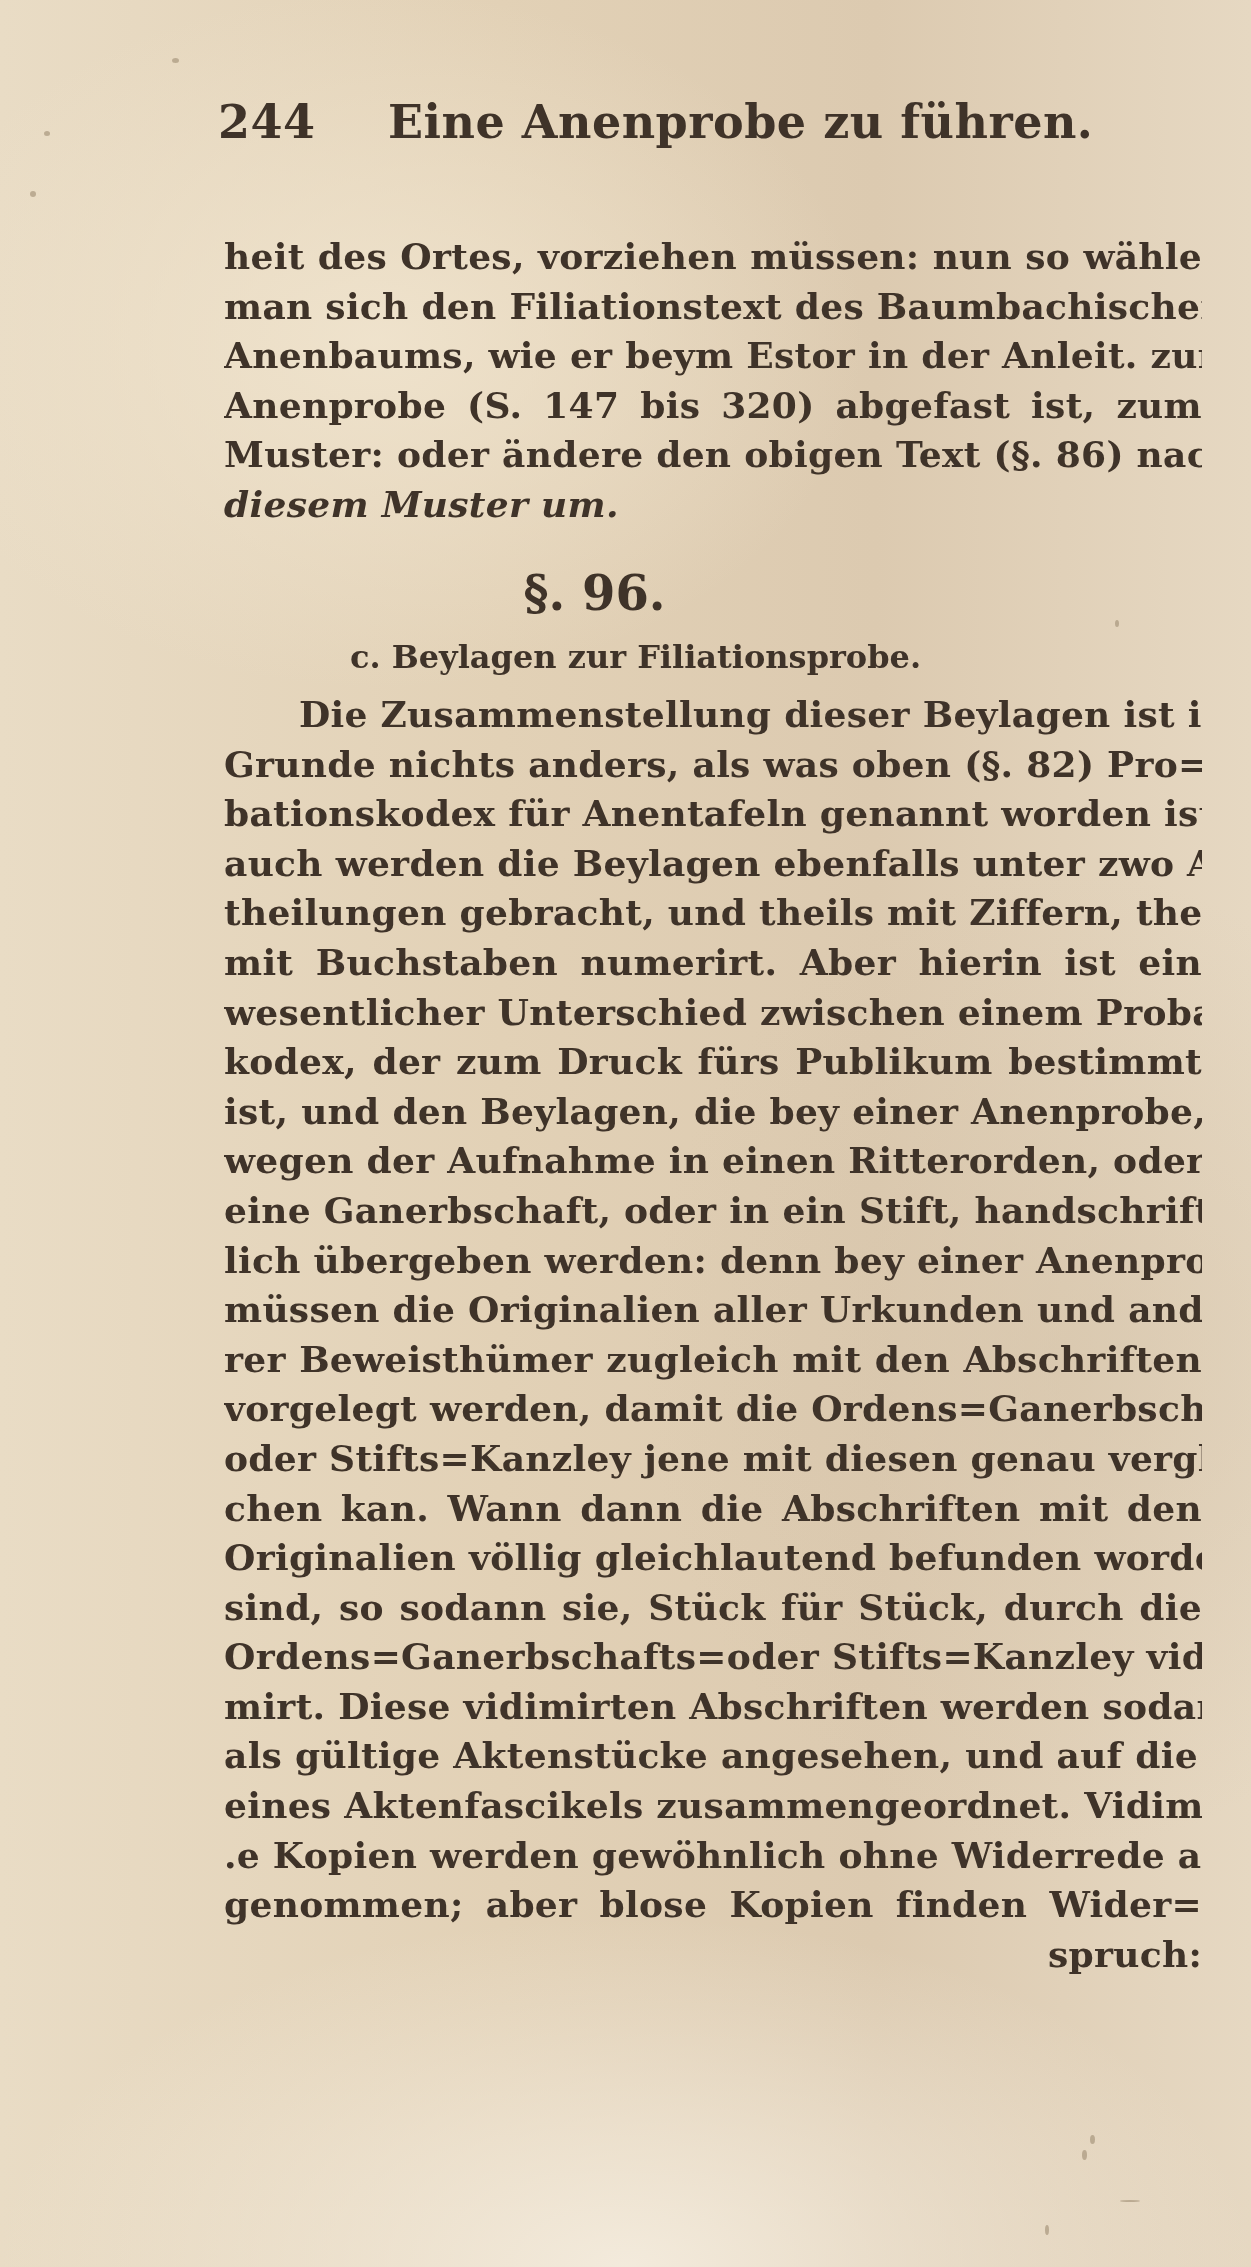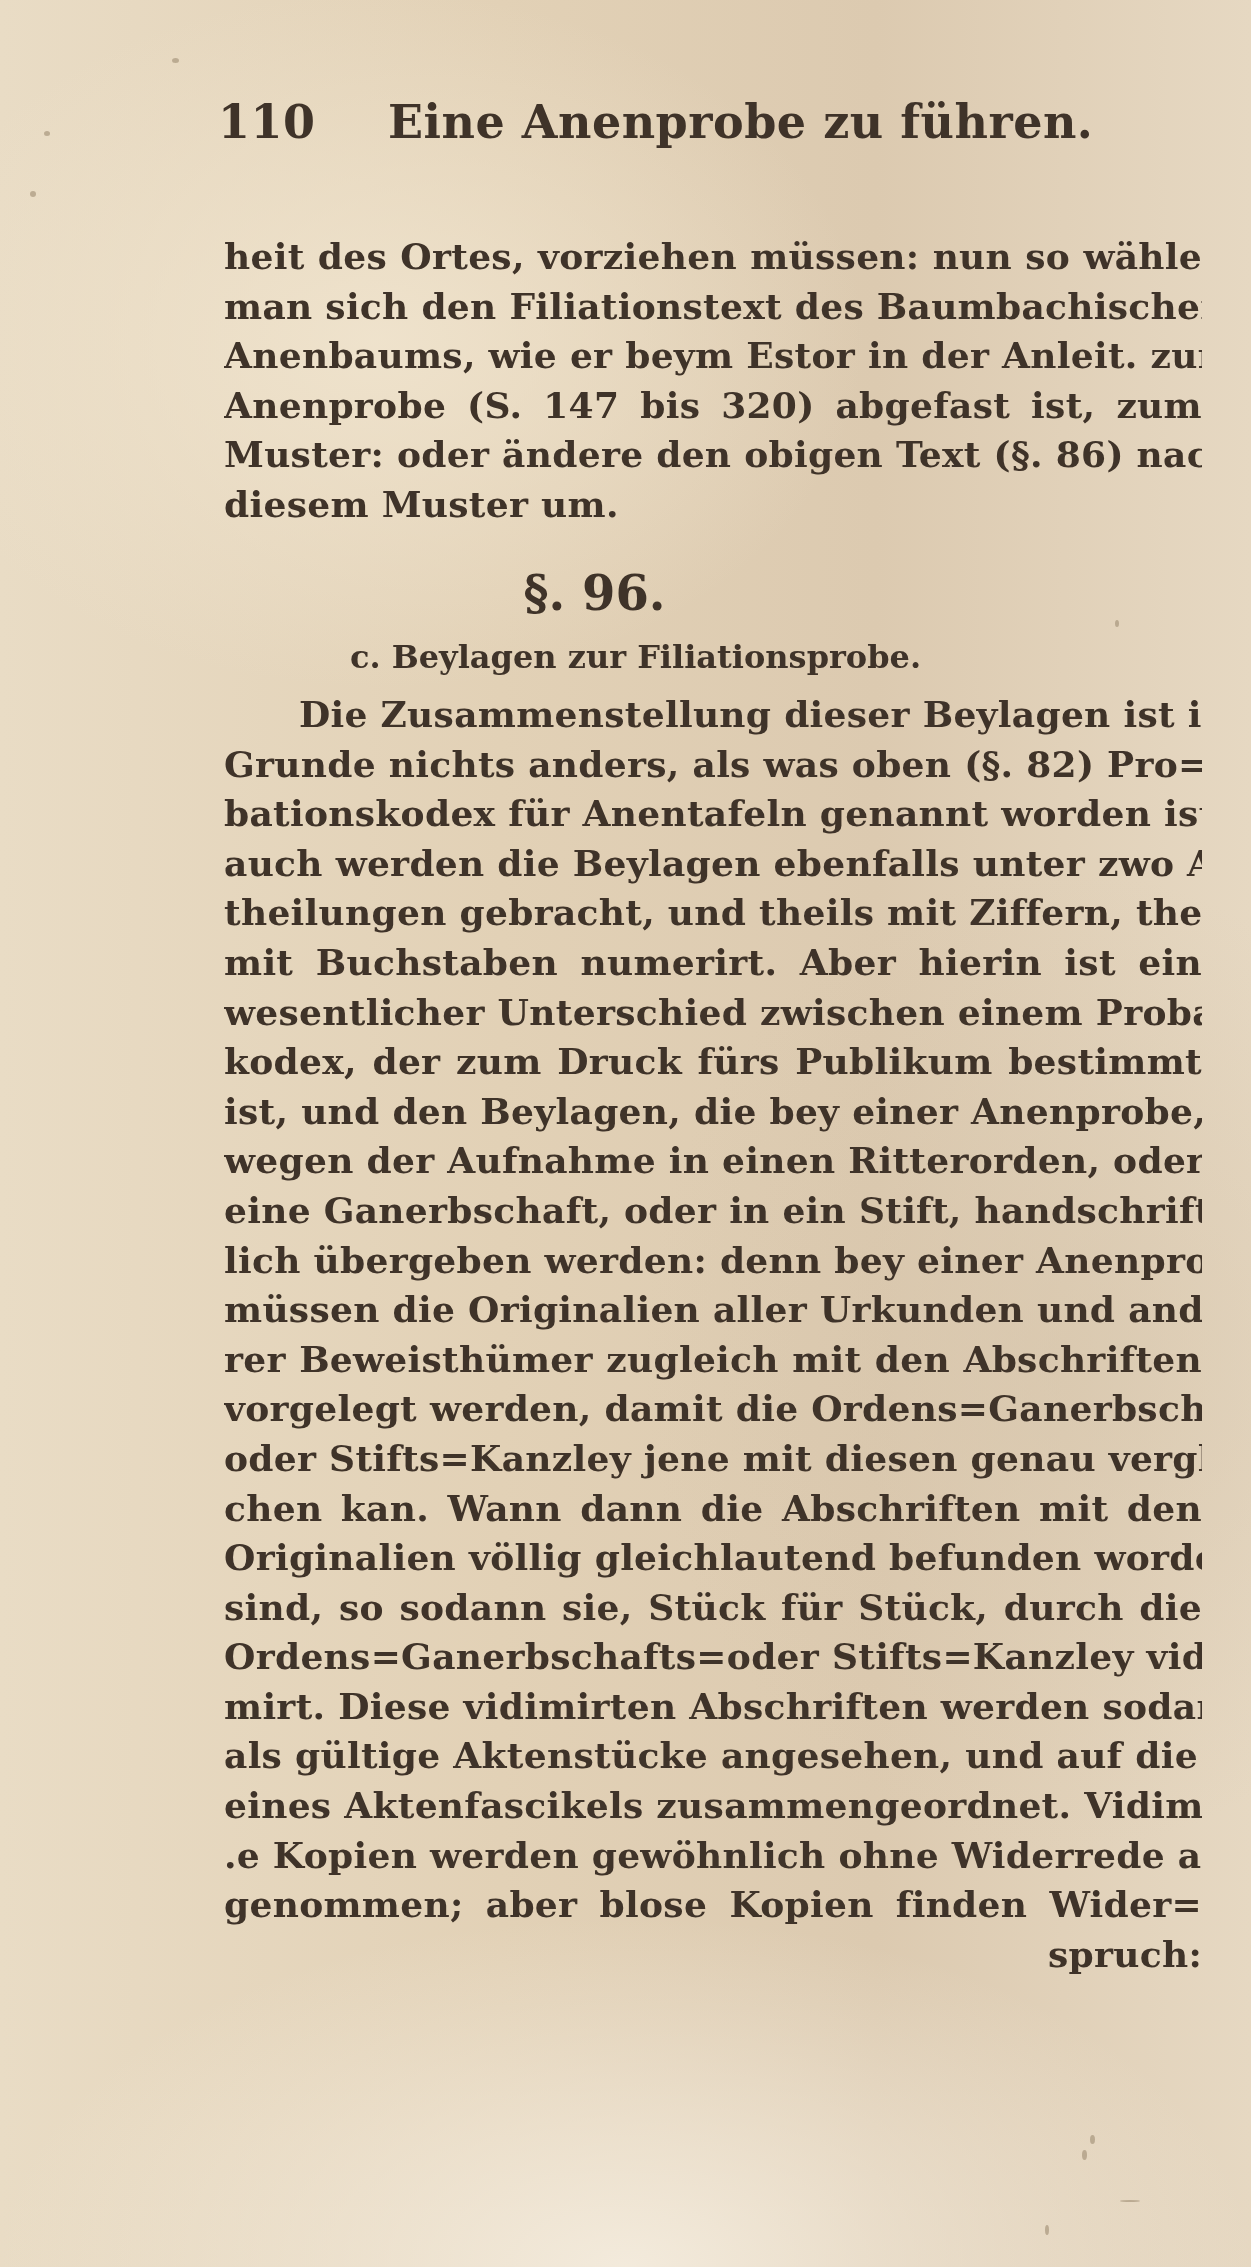--- a/index.html
+++ b/index.html
@@ -58,20 +58,21 @@
     .line {
       height: 49.6px;
       line-height: 49.6px;
       white-space: nowrap;
       text-align: justify;
       text-align-last: justify;
       overflow: hidden;
     }
     .line.last {
       text-align-last: left;
+      font-style: italic;
     }
     .line.indent {
       padding-left: 75px;
     }
     .line.right {
       text-align: left;
       text-align-last: right;
     }
     .block-1 { top: 196px; margin-top: 36px; }
     .section-number {
@@ -105,21 +106,21 @@
       border-radius: 50%;
       opacity: 0.7;
     }
   </style>
 </head>
 <body>
 
 <div class="page">
 
   <div class="running-head">
-    <span class="page-number">110</span>
+    <span class="page-number">244</span>
     <span class="head-title">Eine Anenprobe zu führen.</span>
   </div>
 
   <div class="text-block block-1">
     <div class="line">heit des Ortes, vorziehen müssen: nun so wähle</div>
     <div class="line">man sich den Filiationstext des Baumbachischen</div>
     <div class="line">Anenbaums, wie er beym Estor in der Anleit. zur</div>
     <div class="line">Anenprobe (S. 147 bis 320) abgefast ist, zum</div>
     <div class="line">Muster: oder ändere den obigen Text (§. 86) nach</div>
     <div class="line last">diesem Muster um.</div>

